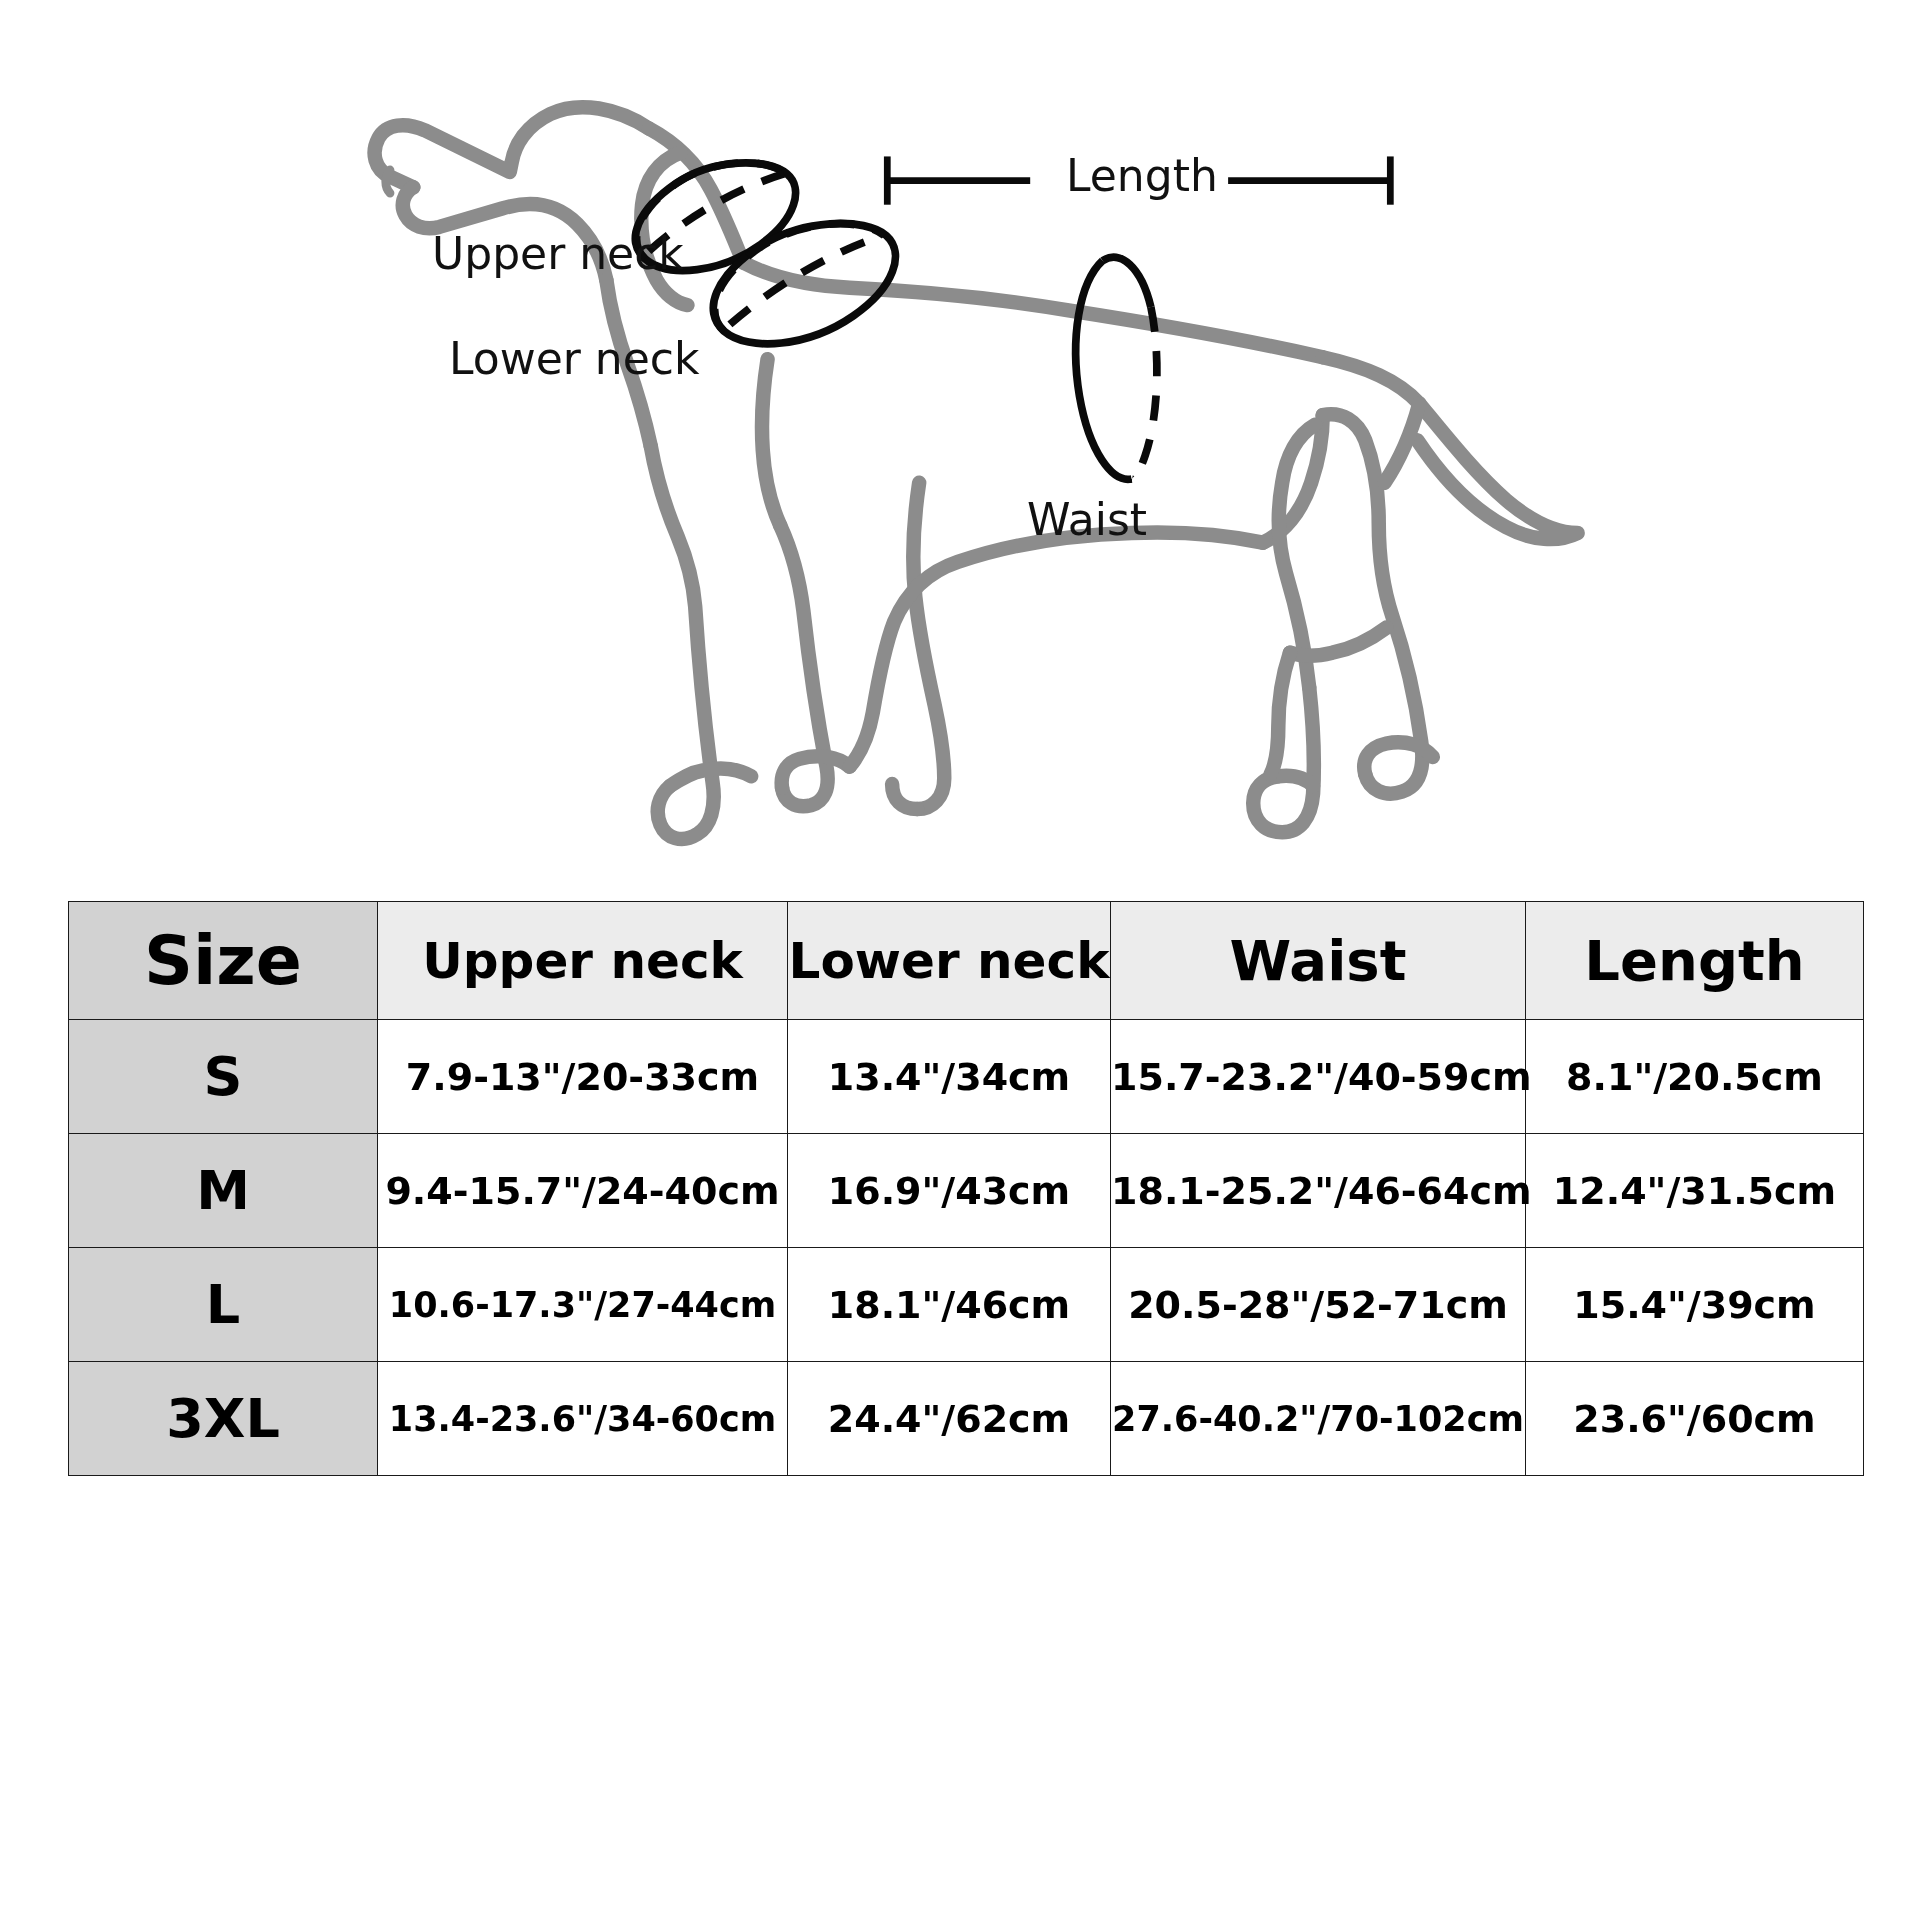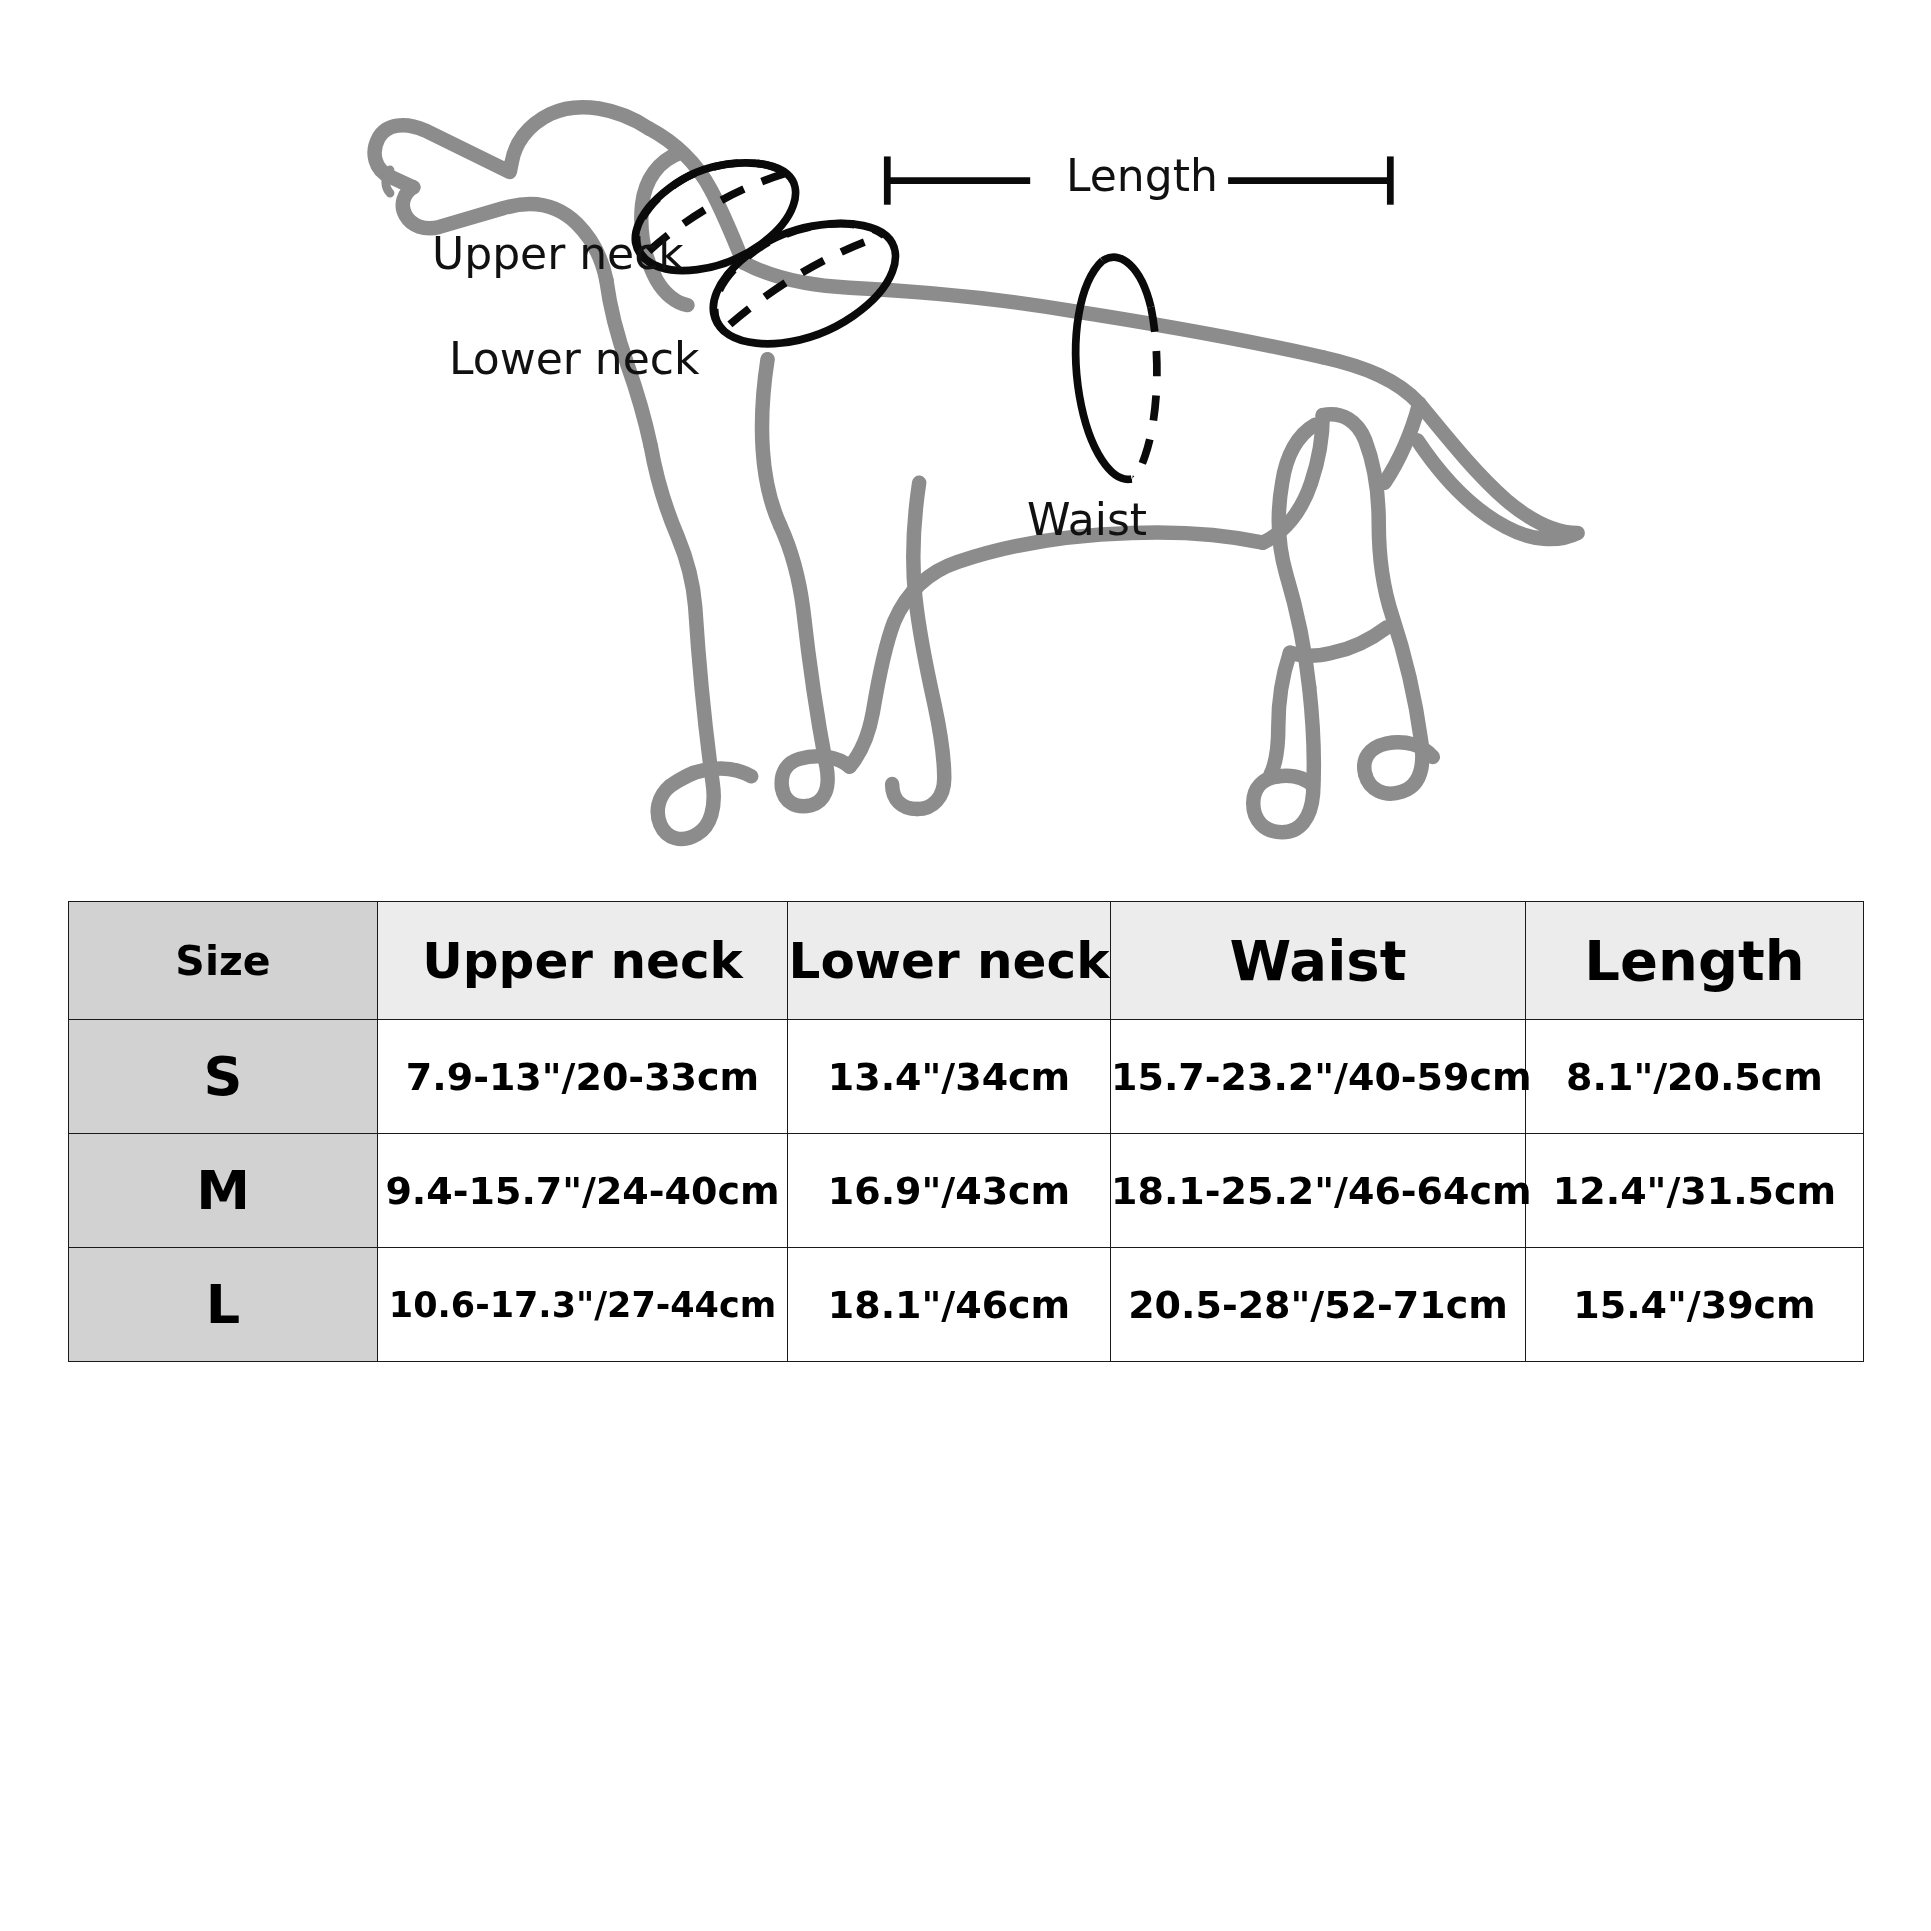--- a/index.html
+++ b/index.html
@@ -83,21 +83,21 @@
   tbody tr { height: 114px; }
 
   th.hdr {
     background: #ececec;
     font-size: 56px;
     font-weight: bold;
     border-bottom-width: 4.8px;
   }
   th.hdr-size {
     background: #d2d2d2;
-    font-size: 41px;
+    font-size: 68px;
     font-weight: bold;
     border-bottom-width: 4.8px;
   }
   th.hdr-narrow {
     font-size: 50px;
   }
 
   td.size-cell {
     background: #d2d2d2;
     font-size: 54px;
@@ -346,18 +346,25 @@
           <td class="val">18.1-25.2"/46-64cm</td>
           <td class="val">12.4"/31.5cm</td>
         </tr>
         <tr>
           <td class="size-cell">L</td>
           <td class="val small">10.6-17.3"/27-44cm</td>
           <td class="val">18.1"/46cm</td>
           <td class="val">20.5-28"/52-71cm</td>
           <td class="val">15.4"/39cm</td>
         </tr>
+        <tr>
+          <td class="size-cell">3XL</td>
+          <td class="val small">13.4-23.6"/34-60cm</td>
+          <td class="val">24.4"/62cm</td>
+          <td class="val small">27.6-40.2"/70-102cm</td>
+          <td class="val">23.6"/60cm</td>
+        </tr>
       </tbody>
     </table>
   </div>
 
 </div>
 
 
 </body></html>

